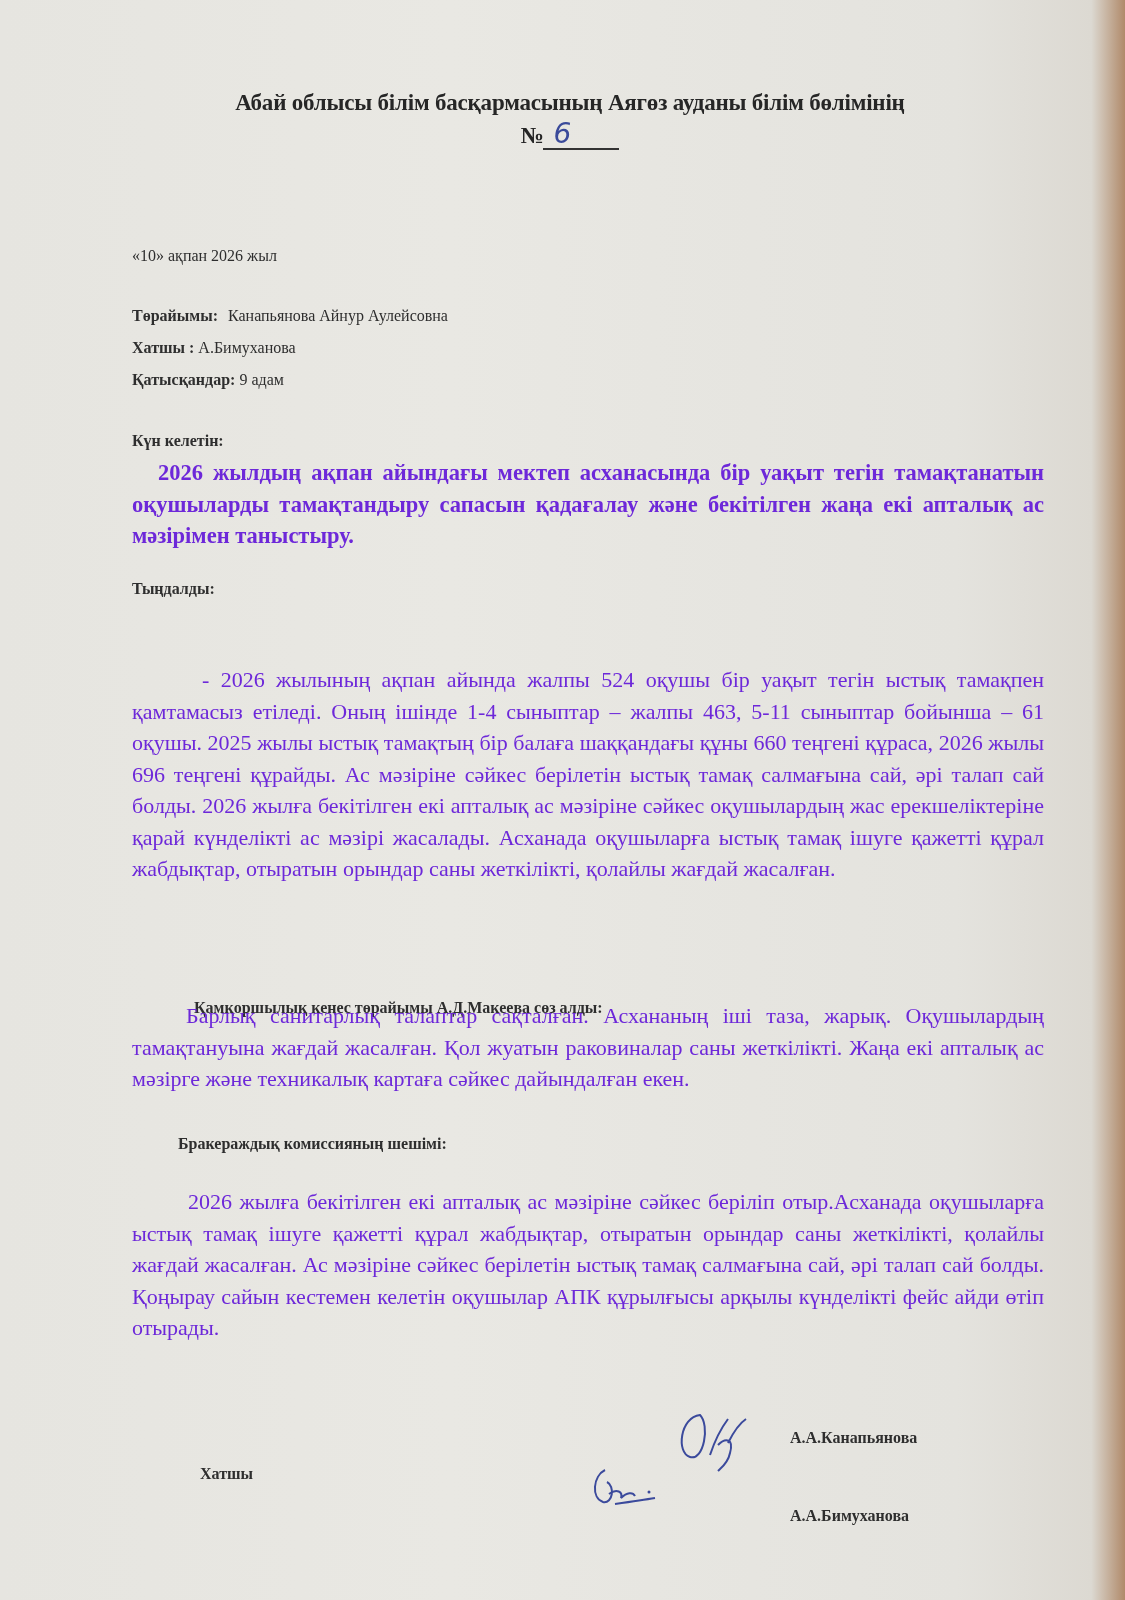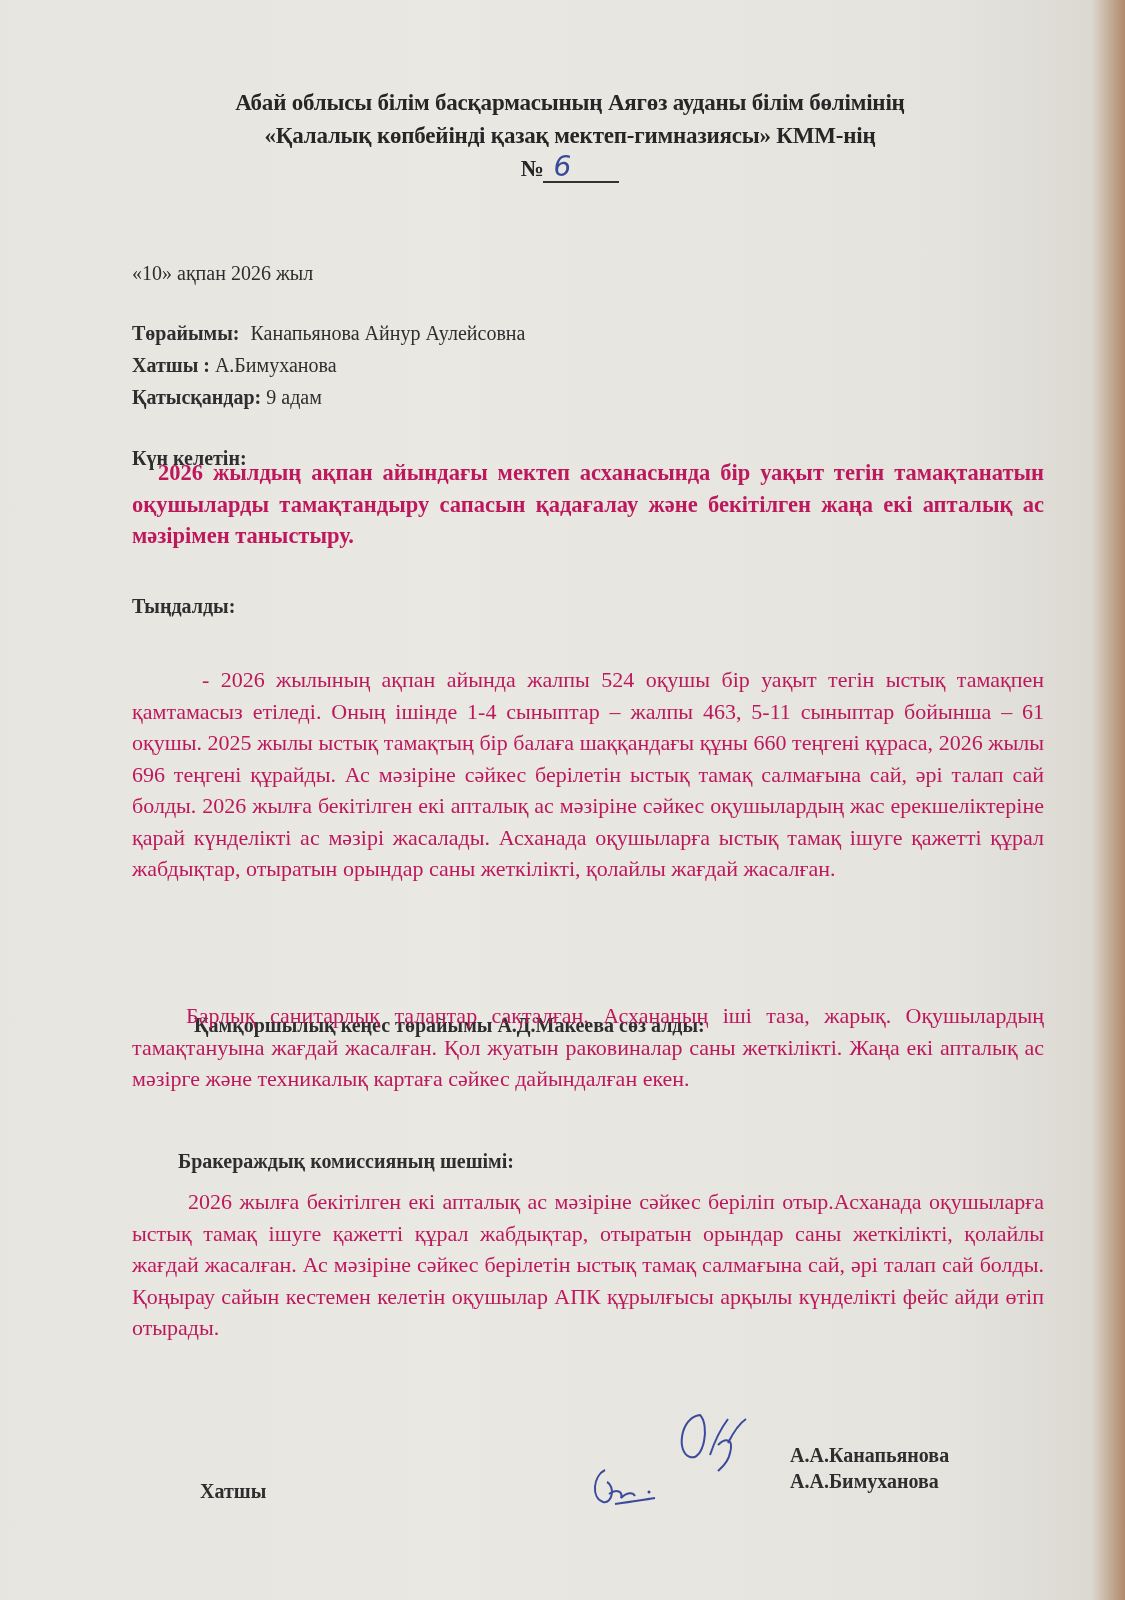--- a/index.html
+++ b/index.html
@@ -15,37 +15,36 @@
       position: absolute; left: 130px; width: 880px; top: 86px;
       text-align: center; font-weight: bold; font-size: 23px; line-height: 33px;
       color: #262626; letter-spacing: -0.2px;
     }
     .num { display: inline-block; }
     .num-val {
       display: inline-block; width: 66px; border-bottom: 2px solid #333;
       font-family: "DejaVu Sans", sans-serif; font-weight: normal; font-style: italic;
       color: #3a4a9a; font-size: 28px; line-height: 28px; text-align: left; padding-left: 10px;
     }
-    .abs { position: absolute; font-size: 20px; line-height: 32px; color: #2e2e2e; margin-top: 17px; }
+    .abs { position: absolute; font-size: 16px; line-height: 32px; color: #2e2e2e; }
     .b { font-weight: bold; }
-    .para { position: absolute; left: 132px; width: 912px; font-size: 22px; line-height: 31.5px; color: #be185d; text-align: justify; }
+    .para { position: absolute; left: 132px; width: 912px; font-size: 22px; line-height: 31.5px; color: #6d28d9; text-align: justify; }
     .para .ind { display: inline-block; width: 50px; }
     .sig {
       position: absolute; color: #3b4a9c; font-family: "DejaVu Serif", serif;
     }
     svg { display: block; }
   </style>
 </head>
 <body>
 
 <div class="page">
 
   <div class="header">
     <div>Абай облысы білім басқармасының Аягөз ауданы білім бөлімінің</div>
-    <div>«Қалалық көпбейінді қазақ мектеп-гимназиясы» КММ-нің</div>
     <div class="num">
       <span>№</span><span class="num-val">6</span>
     </div>
   </div>
 
   <div class="abs" style="left:132px; top:240px;">«10» ақпан 2026 жыл</div>
 
   <div class="abs" style="left:132px; top:332px;">
     <span class="b">Хатшы :</span>
     <span>А.Бимуханова</span>
@@ -67,21 +66,21 @@
   <div class="para" style="top:664px;"><span class="ind" style="width:70px;"></span><span>- 2026 жылының ақпан айында жалпы 524 оқушы бір уақыт тегін ыстық тамақпен қамтамасыз етіледі. Оның ішінде 1-4 сыныптар – жалпы 463, 5-11 сыныптар бойынша – 61 оқушы. 2025 жылы ыстық тамақтың бір балаға шаққандағы құны 660 теңгені құраса, 2026 жылы 696 теңгені құрайды. Ас мәзіріне сәйкес берілетін ыстық тамақ салмағына сай, әрі талап сай болды. 2026 жылға бекітілген екі апталық ас мәзіріне сәйкес оқушылардың жас ерекшеліктеріне қарай күнделікті ас мәзірі жасалады. Асханада оқушыларға ыстық тамақ ішуге қажетті құрал жабдықтар, отыратын орындар саны жеткілікті, қолайлы жағдай жасалған.</span></div>
 
   <div class="abs b" style="left:194px; top:992px;">Қамқоршылық кеңес төрайымы А.Д.Макеева  сөз алды:</div>
   <div class="para" style="top:1000px;"><span class="ind" style="width:54px;"></span><span>Барлық санитарлық талаптар сақталған. Асхананың іші таза, жарық. Оқушылардың тамақтануына жағдай жасалған.  Қол жуатын раковиналар саны жеткілікті. Жаңа екі апталық ас мәзірге және техникалық картаға сәйкес дайындалған екен.</span></div>
 
   <div class="abs b" style="left:178px; top:1128px;">Бракераждық комиссияның шешімі:</div>
   <div class="para" style="top:1186px;"><span class="ind" style="width:56px;"></span><span>2026 жылға бекітілген екі апталық ас мәзіріне сәйкес беріліп отыр.Асханада оқушыларға ыстық тамақ ішуге қажетті құрал жабдықтар, отыратын орындар саны жеткілікті, қолайлы жағдай жасалған. Ас мәзіріне сәйкес берілетін ыстық тамақ салмағына сай, әрі талап сай болды. Қоңырау сайын кестемен келетін оқушылар АПК құрылғысы арқылы күнделікті фейс айди өтіп отырады.</span></div>
 
   <div class="abs b" style="left:200px; top:1458px;">Хатшы</div>
   <div class="abs b" style="left:790px; top:1422px;">А.А.Канапьянова</div>
-  <div class="abs b" style="left:790px; top:1448px;">А.А.Бимуханова</div>
+  <div class="abs b" style="left:790px; top:1500px;">А.А.Бимуханова</div>
 
   <div class="sig" style="left:670px; top:1405px;">
     <svg width="100" height="70" viewBox="0 0 100 70">
       <path d="M30 10 C10 12 6 48 20 52 C34 56 40 20 30 10 Z" fill="none" stroke="#3b4a9c" stroke-width="2"></path>
       <path d="M40 50 C45 35 52 22 58 14" fill="none" stroke="#3b4a9c" stroke-width="2"></path>
       <path d="M48 40 C56 32 64 34 60 48 C58 58 52 62 48 66" fill="none" stroke="#3b4a9c" stroke-width="2"></path>
       <path d="M58 38 C64 26 70 18 76 14" fill="none" stroke="#3b4a9c" stroke-width="2"></path>
     </svg>
   </div>
   <div class="sig" style="left:585px; top:1462px;">

